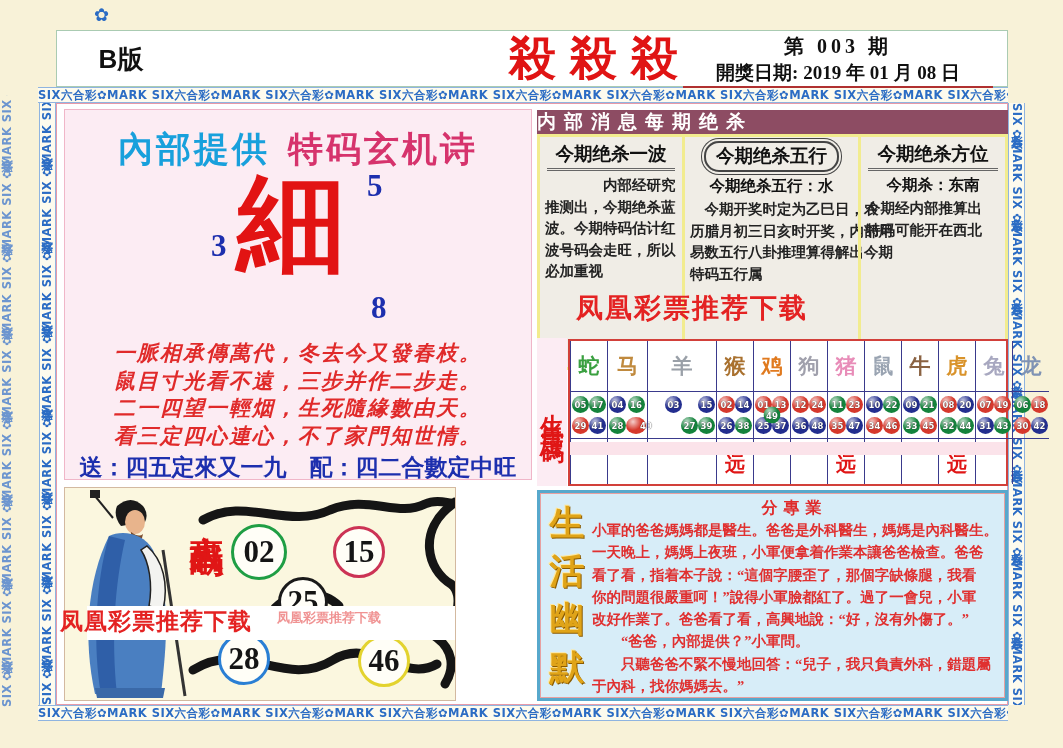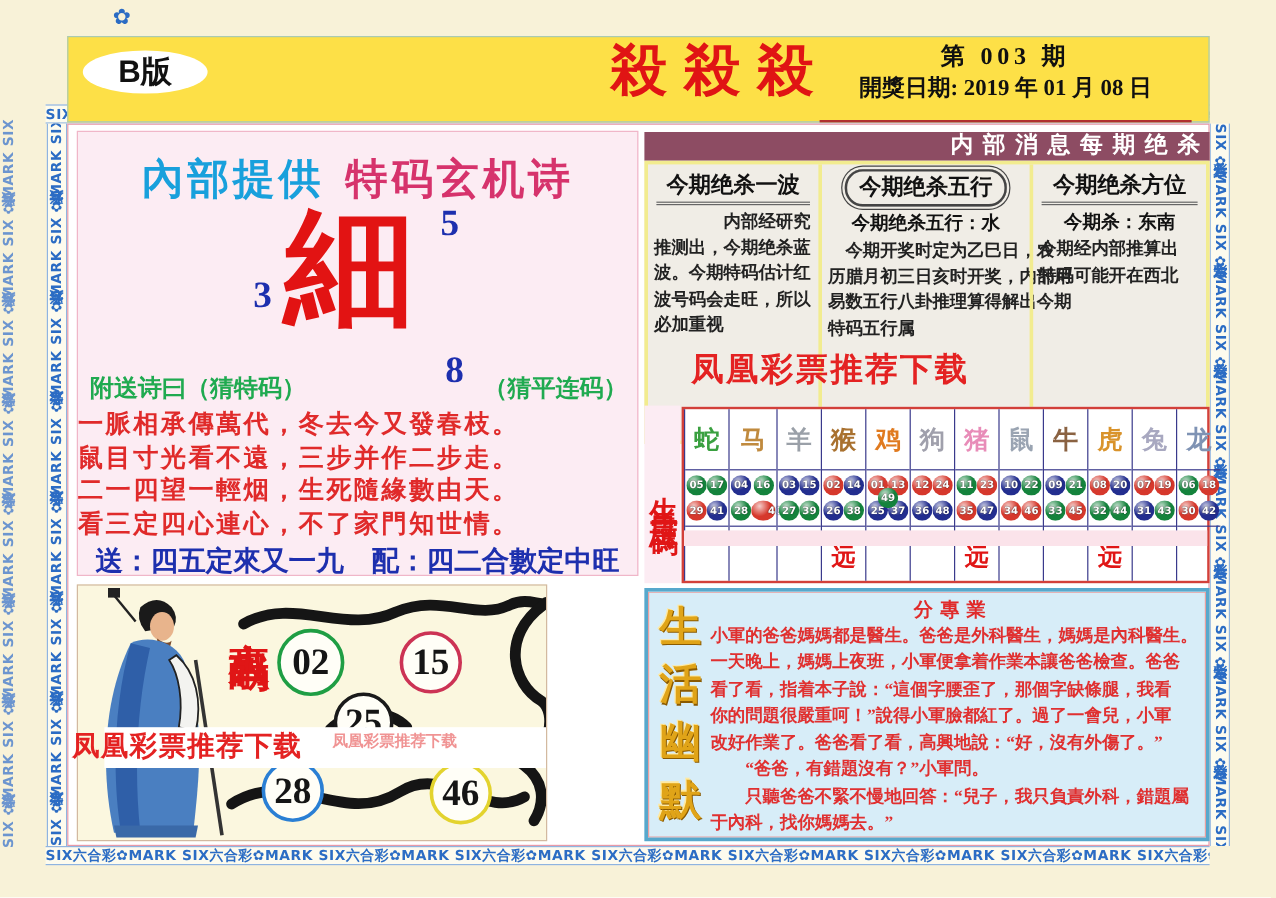--- a/index.html
+++ b/index.html
@@ -13,64 +13,64 @@
   .strip.v { writing-mode:vertical-rl; text-orientation:mixed; border-left:1px solid #8fb4e0; border-right:1px solid #8fb4e0; }
   #strip-top    { left:38px; top:87px;  width:970px; height:16px; }
   #strip-bottom { left:38px; top:705px; width:970px; height:16px; }
   #strip-left   { left:39px;  top:103px; width:17px; height:602px; transform:rotate(180deg); }
   #strip-right  { left:1008px; top:103px; width:17px; height:602px; }
   #strip-farleft{ left:0; top:95px; width:13px; height:612px; writing-mode:vertical-rl; transform:rotate(180deg);
                   color:#6c95cf; background:transparent; border:none; }
   #ornament-topleft { position:absolute; left:94px; top:4px; color:#2b6cc4; font:bold 18px "DejaVu Sans",sans-serif; }
 
   
-  #banner { position:absolute; left:56px; top:30px; width:952px; height:72px; background:#fde047; border:1px solid #aacbb2; }
+  #banner { position:absolute; left:56px; top:30px; width:952px; height:57px; background:#ffffff; border:1px solid #aacbb2; }
   #edition { position:absolute; left:12px; top:11px; width:104px; height:36px; background:#fff; border-radius:50%;
              text-align:center; line-height:36px; font:bold 26px "Liberation Sans",sans-serif; color:#111; }
   #main-title { position:absolute; left:452px; top:-4px; color:#e01414; font-weight:bold; font-size:47px; letter-spacing:14px; }
   #issue-block { position:absolute; right:14px; top:2px; width:310px; text-align:center; color:#101010; }
   #issue-no { font-size:20px; font-weight:bold; letter-spacing:4px; }
-  #draw-line { font-size:19px; font-weight:bold; border-bottom:2px solid #b03030; padding-bottom:14px; }
+  #draw-line { font-size:19px; font-weight:bold; border-bottom:2px solid #b03030; padding-bottom:0; }
 
   
   #content { position:absolute; left:56px; top:103px; width:952px; height:602px; background:#ffffff; border:1px solid #e89aa8; }
 
   
   #poem-panel { position:absolute; left:64px; top:109px; width:468px; height:371px; background:#fcecf3; border:1px solid #f0b6c8; }
   #provided-row { position:absolute; left:0; top:16px; width:100%; text-align:center; white-space:nowrap; }
   #provided { color:#18a0dc; font-size:35px; font-weight:bold; letter-spacing:3px; }
   #poem-title { color:#d6336c; font-size:35px; font-weight:bold; letter-spacing:3px; margin-left:14px; }
   #main-char { position:absolute; left:172px; top:60px; font-size:108px; font-weight:bold; color:#e21313; line-height:1; }
   .hint-digit { position:absolute; color:#1d2fae; font-size:31px; font-weight:bold; }
   #digit-top { left:302px; top:58px; }
   #digit-left { left:146px; top:118px; }
   #digit-bottom { left:306px; top:180px; }
   #subtitle-row { position:absolute; left:10px; right:8px; top:200px; color:#1faa50; font-size:20px; font-weight:bold; }
   #subtitle-right { float:right; }
-  #poem-lines { position:absolute; left:0; top:230px; width:100%; text-align:left; }
+  #poem-lines { position:absolute; left:0; top:230px; width:100%; text-align:center;font-style:italic; }
   .poem-line { color:#e02a2a; font-size:21px; font-weight:bold; line-height:27.5px; letter-spacing:2px; }
   #send-line { position:absolute; left:0; top:342px; width:100%; text-align:center; color:#1d2fae; font-size:23px; font-weight:bold; }
 
   
   #master-panel { position:absolute; left:64px; top:487px; width:392px; height:214px; background:#fbf7df; border:1px solid #d3b9a0; overflow:hidden; }
   #scroll-art, #sage-art { position:absolute; left:0; top:0; }
   #master-label { position:absolute; left:122px; top:20px; writing-mode:vertical-rl; text-orientation:upright;
                   color:#e01616; font-size:34px; font-weight:bold; line-height:38px; letter-spacing:3px; z-index:6; }
   .num-circle { position:absolute; border-radius:50%; background:#fffef7; display:flex; align-items:center; justify-content:center;
                 font-size:31px; font-weight:bold; color:#151515; z-index:3; }
   #white-band { position:absolute; left:22px; top:118px; width:370px; height:34px; background:#ffffff; z-index:5; }
   #band-faint-text { position:absolute; left:212px; top:121px; font:bold 13px "Liberation Sans",sans-serif; color:rgba(225,40,40,.5); z-index:6; }
 
   .promo { position:absolute; color:#e42222; font-weight:bold; z-index:30; font-family:"Liberation Sans",sans-serif; }
   #overlay-left  { left:60px;  top:606px; font-size:23px; letter-spacing:1px; }
   #overlay-right { left:576px; top:290px; font-size:27px; letter-spacing:2px; }
 
   
   #intel-header { position:absolute; left:537px; top:110px; width:471px; height:24px; background:#8d4c63; color:#fff;
-                  font:bold 19px "Liberation Sans",sans-serif; letter-spacing:8px; text-align:right; line-height:24px; }
+                  font:bold 19px "Liberation Sans",sans-serif; letter-spacing:8px; text-align:left; line-height:24px; }
   #intel-box { position:absolute; left:537px; top:134px; width:471px; height:236px; background:#f0ede6;
                border:3px solid #f2ec8f; display:flex; }
   .intel-col { padding:4px 5px; position:relative; }
   .intel-col + .intel-col { border-left:3px solid #f2ec8f; }
   #intel-col-0 { width:142px; } #intel-col-1 { width:176px; } #intel-col-2 { flex:1; }
   .intel-title { text-align:center; font-size:18.5px; font-weight:bold; color:#111; white-space:nowrap; }
   .intel-title.underlined { border-bottom:3px double #666; padding-bottom:2px; margin:0 2px 4px; }
   .intel-title.oval { display:block; margin:0 auto 4px; width:max-content; border:2px solid #444; border-radius:15px;
                       padding:0 10px 2px; box-shadow:0 0 0 2px #f0ede6, 0 0 0 3px #444; }
   .intel-lead { text-align:center; font-size:15.5px; font-weight:bold; color:#111; margin-bottom:2px; }
@@ -134,24 +134,20 @@
 
   <div id="poem-panel">
     <div id="provided-row">
       <span id="provided">內部提供</span>
       <span id="poem-title">特码玄机诗</span>
     </div>
     <div id="main-char">細</div>
     <div class="hint-digit" id="digit-top">5</div>
     <div class="hint-digit" id="digit-left">3</div>
     <div class="hint-digit" id="digit-bottom">8</div>
-    <div id="subtitle-row">
-      <span>附送诗曰（猜特码）</span>
-      <span id="subtitle-right">（猜平连码）</span>
-    </div>
     <div id="poem-lines">
         <div class="poem-line">一脈相承傳萬代，冬去今又發春枝。</div>
         <div class="poem-line">鼠目寸光看不遠，三步并作二步走。</div>
         <div class="poem-line">二一四望一輕烟，生死隨緣數由天。</div>
         <div class="poem-line">看三定四心連心，不了家門知世情。</div>
       </div>
     <div id="send-line">送：四五定來又一九　配：四二合數定中旺</div>
   </div>
 
   <div id="master-panel">
@@ -244,21 +240,21 @@
           <div class="ball" style="background: radial-gradient(circle at 35% 28%, rgba(255, 255, 255, 0.75), rgba(255, 255, 255, 0) 48%), rgb(20, 131, 60);">28</div>
           <div class="ball" style="background: radial-gradient(circle at 35% 28%, rgba(255, 255, 255, 0.75), rgba(255, 255, 255, 0) 48%), rgb(214, 56, 44); padding-left: 20px;">40</div>
         </div>
         <div class="zmark"></div>
       </div>
       <div class="zcol">
         <div class="zanimal" style="color: rgb(154, 160, 168);">羊</div>
         <div class="zballs">
           <div class="ball" style="background: radial-gradient(circle at 35% 28%, rgba(255, 255, 255, 0.75), rgba(255, 255, 255, 0) 48%), rgb(35, 46, 143);">03</div>
           <div class="ball" style="background: radial-gradient(circle at 35% 28%, rgba(255, 255, 255, 0.75), rgba(255, 255, 255, 0) 48%), rgb(35, 46, 143);">15</div>
-          <div class="ball" style="background: radial-gradient(circle at 35% 28%, rgba(255, 255, 255, 0.75), rgba(255, 255, 255, 0) 48%), rgb(20, 131, 60);">27</div>
+          <div class="ball" style="background: radial-gradient(circle at 35% 28%, rgba(255, 255, 255, 0.75), rgba(255, 255, 255, 0) 48%), rgb(20, 131, 60); margin-left: 32px;">27</div>
           <div class="ball" style="background: radial-gradient(circle at 35% 28%, rgba(255, 255, 255, 0.75), rgba(255, 255, 255, 0) 48%), rgb(20, 131, 60);">39</div>
         </div>
         <div class="zmark"></div>
       </div>
       <div class="zcol">
         <div class="zanimal" style="color: rgb(169, 113, 47);">猴</div>
         <div class="zballs">
           <div class="ball" style="background: radial-gradient(circle at 35% 28%, rgba(255, 255, 255, 0.75), rgba(255, 255, 255, 0) 48%), rgb(214, 56, 44);">02</div>
           <div class="ball" style="background: radial-gradient(circle at 35% 28%, rgba(255, 255, 255, 0.75), rgba(255, 255, 255, 0) 48%), rgb(35, 46, 143);">14</div>
           <div class="ball" style="background: radial-gradient(circle at 35% 28%, rgba(255, 255, 255, 0.75), rgba(255, 255, 255, 0) 48%), rgb(35, 46, 143);">26</div>
@@ -356,19 +352,19 @@
         <div class="glyph">幽</div>
         <div class="glyph">默</div>
       </div>
     <div id="story-title">分專業</div>
     <div id="story-lines">
         <div class="story-line">小軍的爸爸媽媽都是醫生。爸爸是外科醫生，媽媽是內科醫生。</div>
         <div class="story-line">一天晚上，媽媽上夜班，小軍便拿着作業本讓爸爸檢查。爸爸</div>
         <div class="story-line">看了看，指着本子說：“這個字腰歪了，那個字缺條腿，我看</div>
         <div class="story-line">你的問題很嚴重呵！”說得小軍臉都紅了。過了一會兒，小軍</div>
         <div class="story-line">改好作業了。爸爸看了看，高興地說：“好，沒有外傷了。”</div>
-        <div class="story-line">　　“爸爸，有錯題沒有？”小軍問。</div>
+        <div class="story-line">　　“爸爸，內部提供？”小軍問。</div>
         <div class="story-line">　　只聽爸爸不緊不慢地回答：“兒子，我只負責外科，錯題屬</div>
         <div class="story-line">于內科，找你媽媽去。”</div>
       </div>
   </div>
 
 </div>
 
 </body></html>

